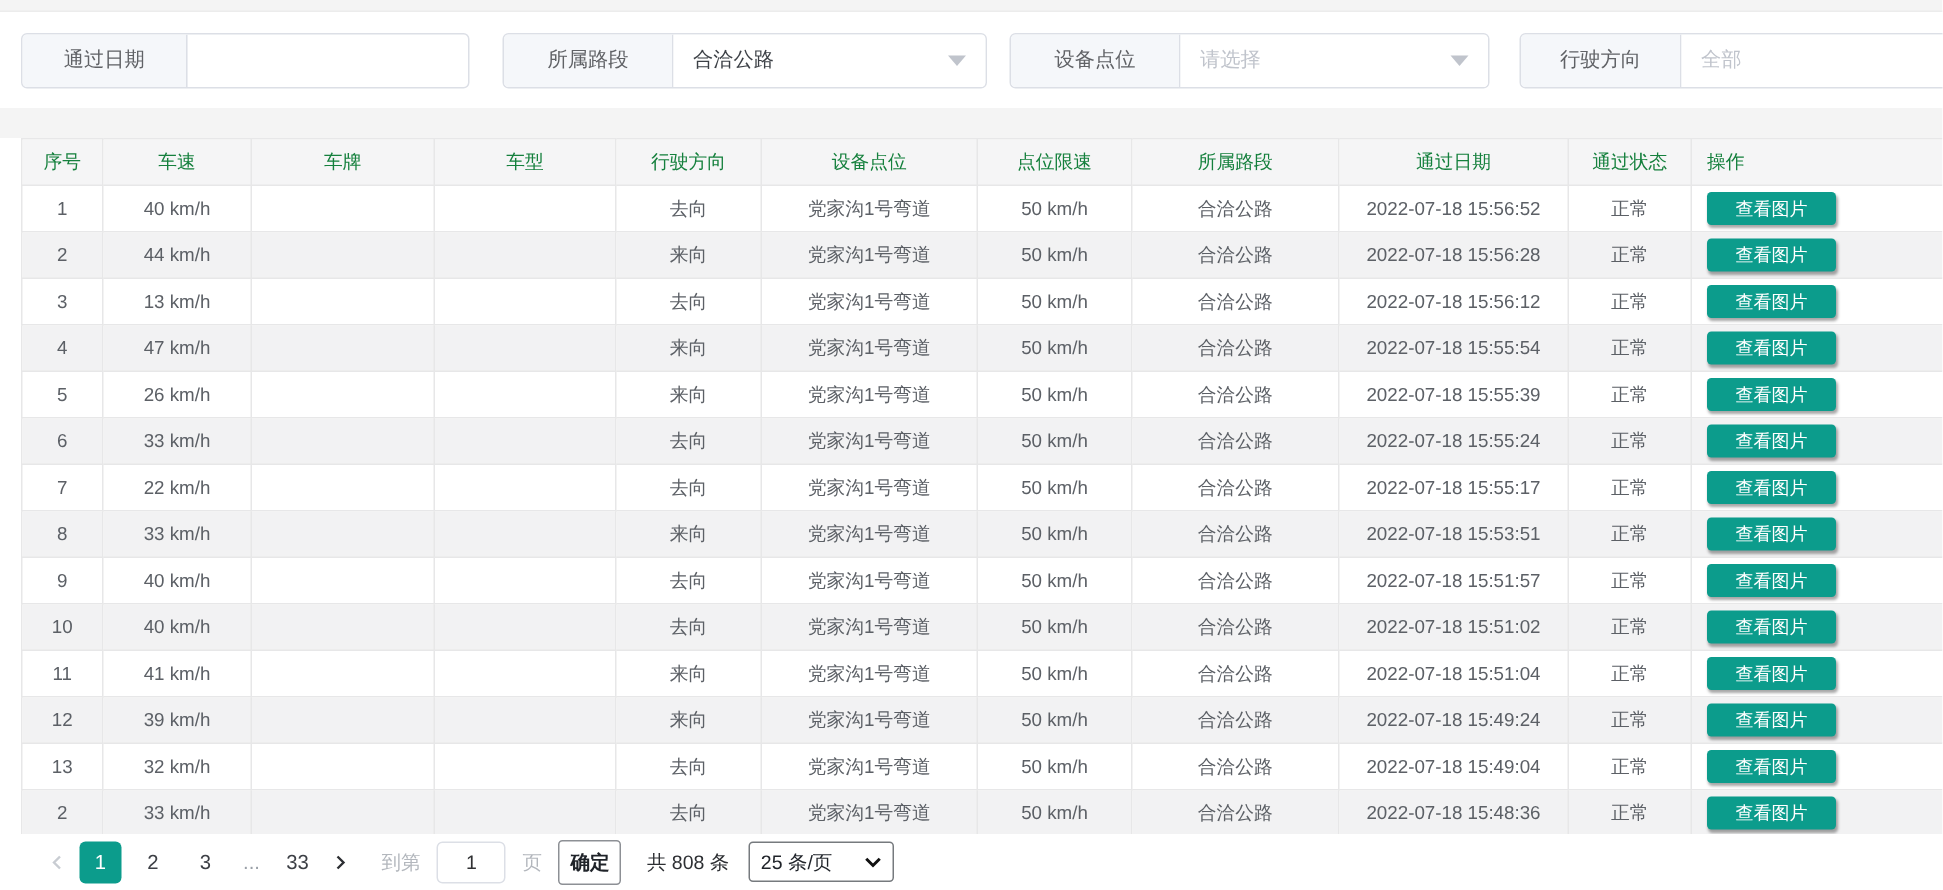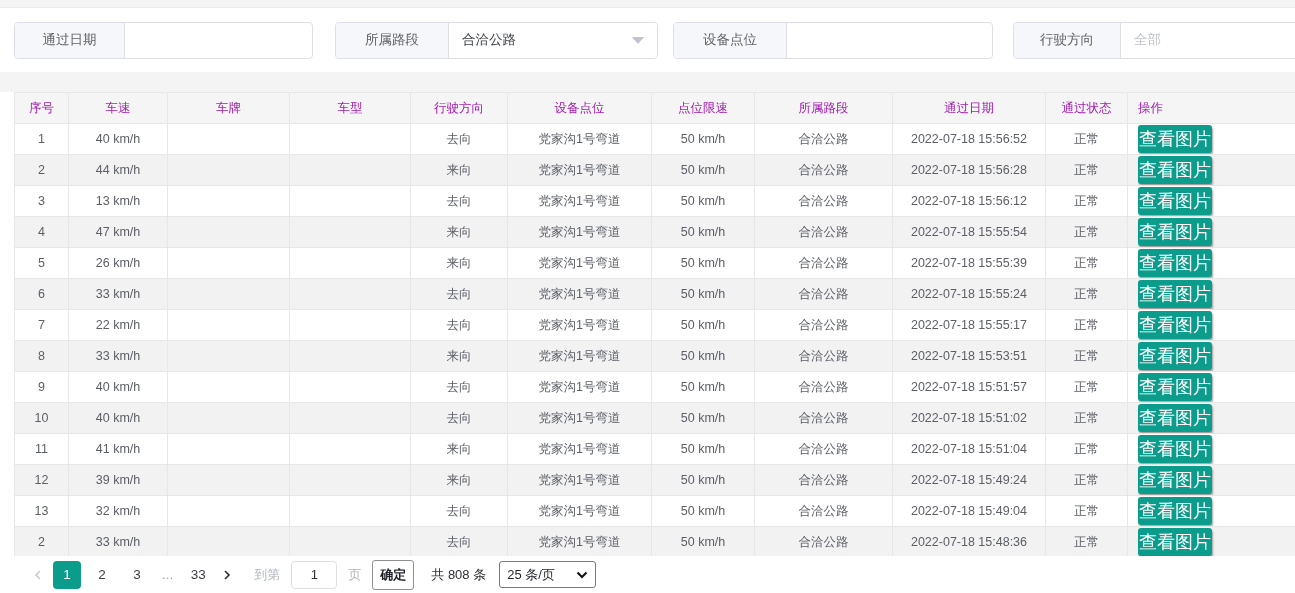--- a/index.html
+++ b/index.html
@@ -26,26 +26,26 @@
   .g4{width:300px;margin-left:20px}.g4 .flabel{width:107px}
 
   .gray-gap{height:20px;background:#f4f4f4}
 
   
   .table-card{margin-left:14px}
   .table-wrap{height:464px;overflow:hidden}
   table{border-collapse:collapse;table-layout:fixed;width:1300px;font-size:12.5px;color:#5c6066}
   th,td{border:1px solid #e7e7e8;height:31px;text-align:center;padding:0 4px;
     font-weight:normal;overflow:hidden;white-space:nowrap}
-  thead th{background:#f5f5f6;color:#a21caf}
+  thead th{background:#f5f5f6;color:#15803d}
   tbody td{background:#fff}
   tbody tr:nth-child(even) td{background:#f2f2f3}
   th.col-action,td.col-action{text-align:left;padding-left:10px}
-  .btn-view{display:inline-block;background:var(--accent);color:#fff;font-size:18px;
-    line-height:1;padding:5px 1px;border-radius:3px;cursor:pointer;
+  .btn-view{display:inline-block;background:var(--accent);color:#fff;font-size:12px;
+    line-height:1;padding:5px 19px;border-radius:3px;cursor:pointer;
     box-shadow:1px 2px 2px rgba(0,0,0,.35)}
 
   
   .pager{height:37px;background:#fff;display:flex;align-items:center;padding-left:30px;
     font-size:13px;color:#303133;gap:7px}
   .pg-arrow{display:flex;align-items:center;justify-content:center;width:16px;height:28px;cursor:pointer}
   .pg-nums{display:flex;align-items:center;gap:7px}
   .pg-num{min-width:28px;height:28px;display:flex;align-items:center;justify-content:center;
     border-radius:4px;color:#3c3f45;cursor:pointer;padding:0 4px;font-size:13.5px}
   .pg-num.active{background:var(--accent);color:#fff}
@@ -71,20 +71,24 @@
   </div>
   <div class="fgroup g2">
     <span class="flabel">所属路段</span>
     <span class="fvalue">
       <span class="txt">合洽公路</span>
       <span class="caret"></span>
     </span>
   </div>
   <div class="fgroup g3">
     <span class="flabel">设备点位</span>
+    <span class="fvalue">
+      <span class="txt placeholder">请选择</span>
+      <span class="caret"></span>
+    </span>
   </div>
   <div class="fgroup g4">
     <span class="flabel">行驶方向</span>
     <span class="fvalue">
       <span class="txt placeholder">全部</span>
     </span>
   </div>
 </div>
 
 <div class="gray-gap"></div>

